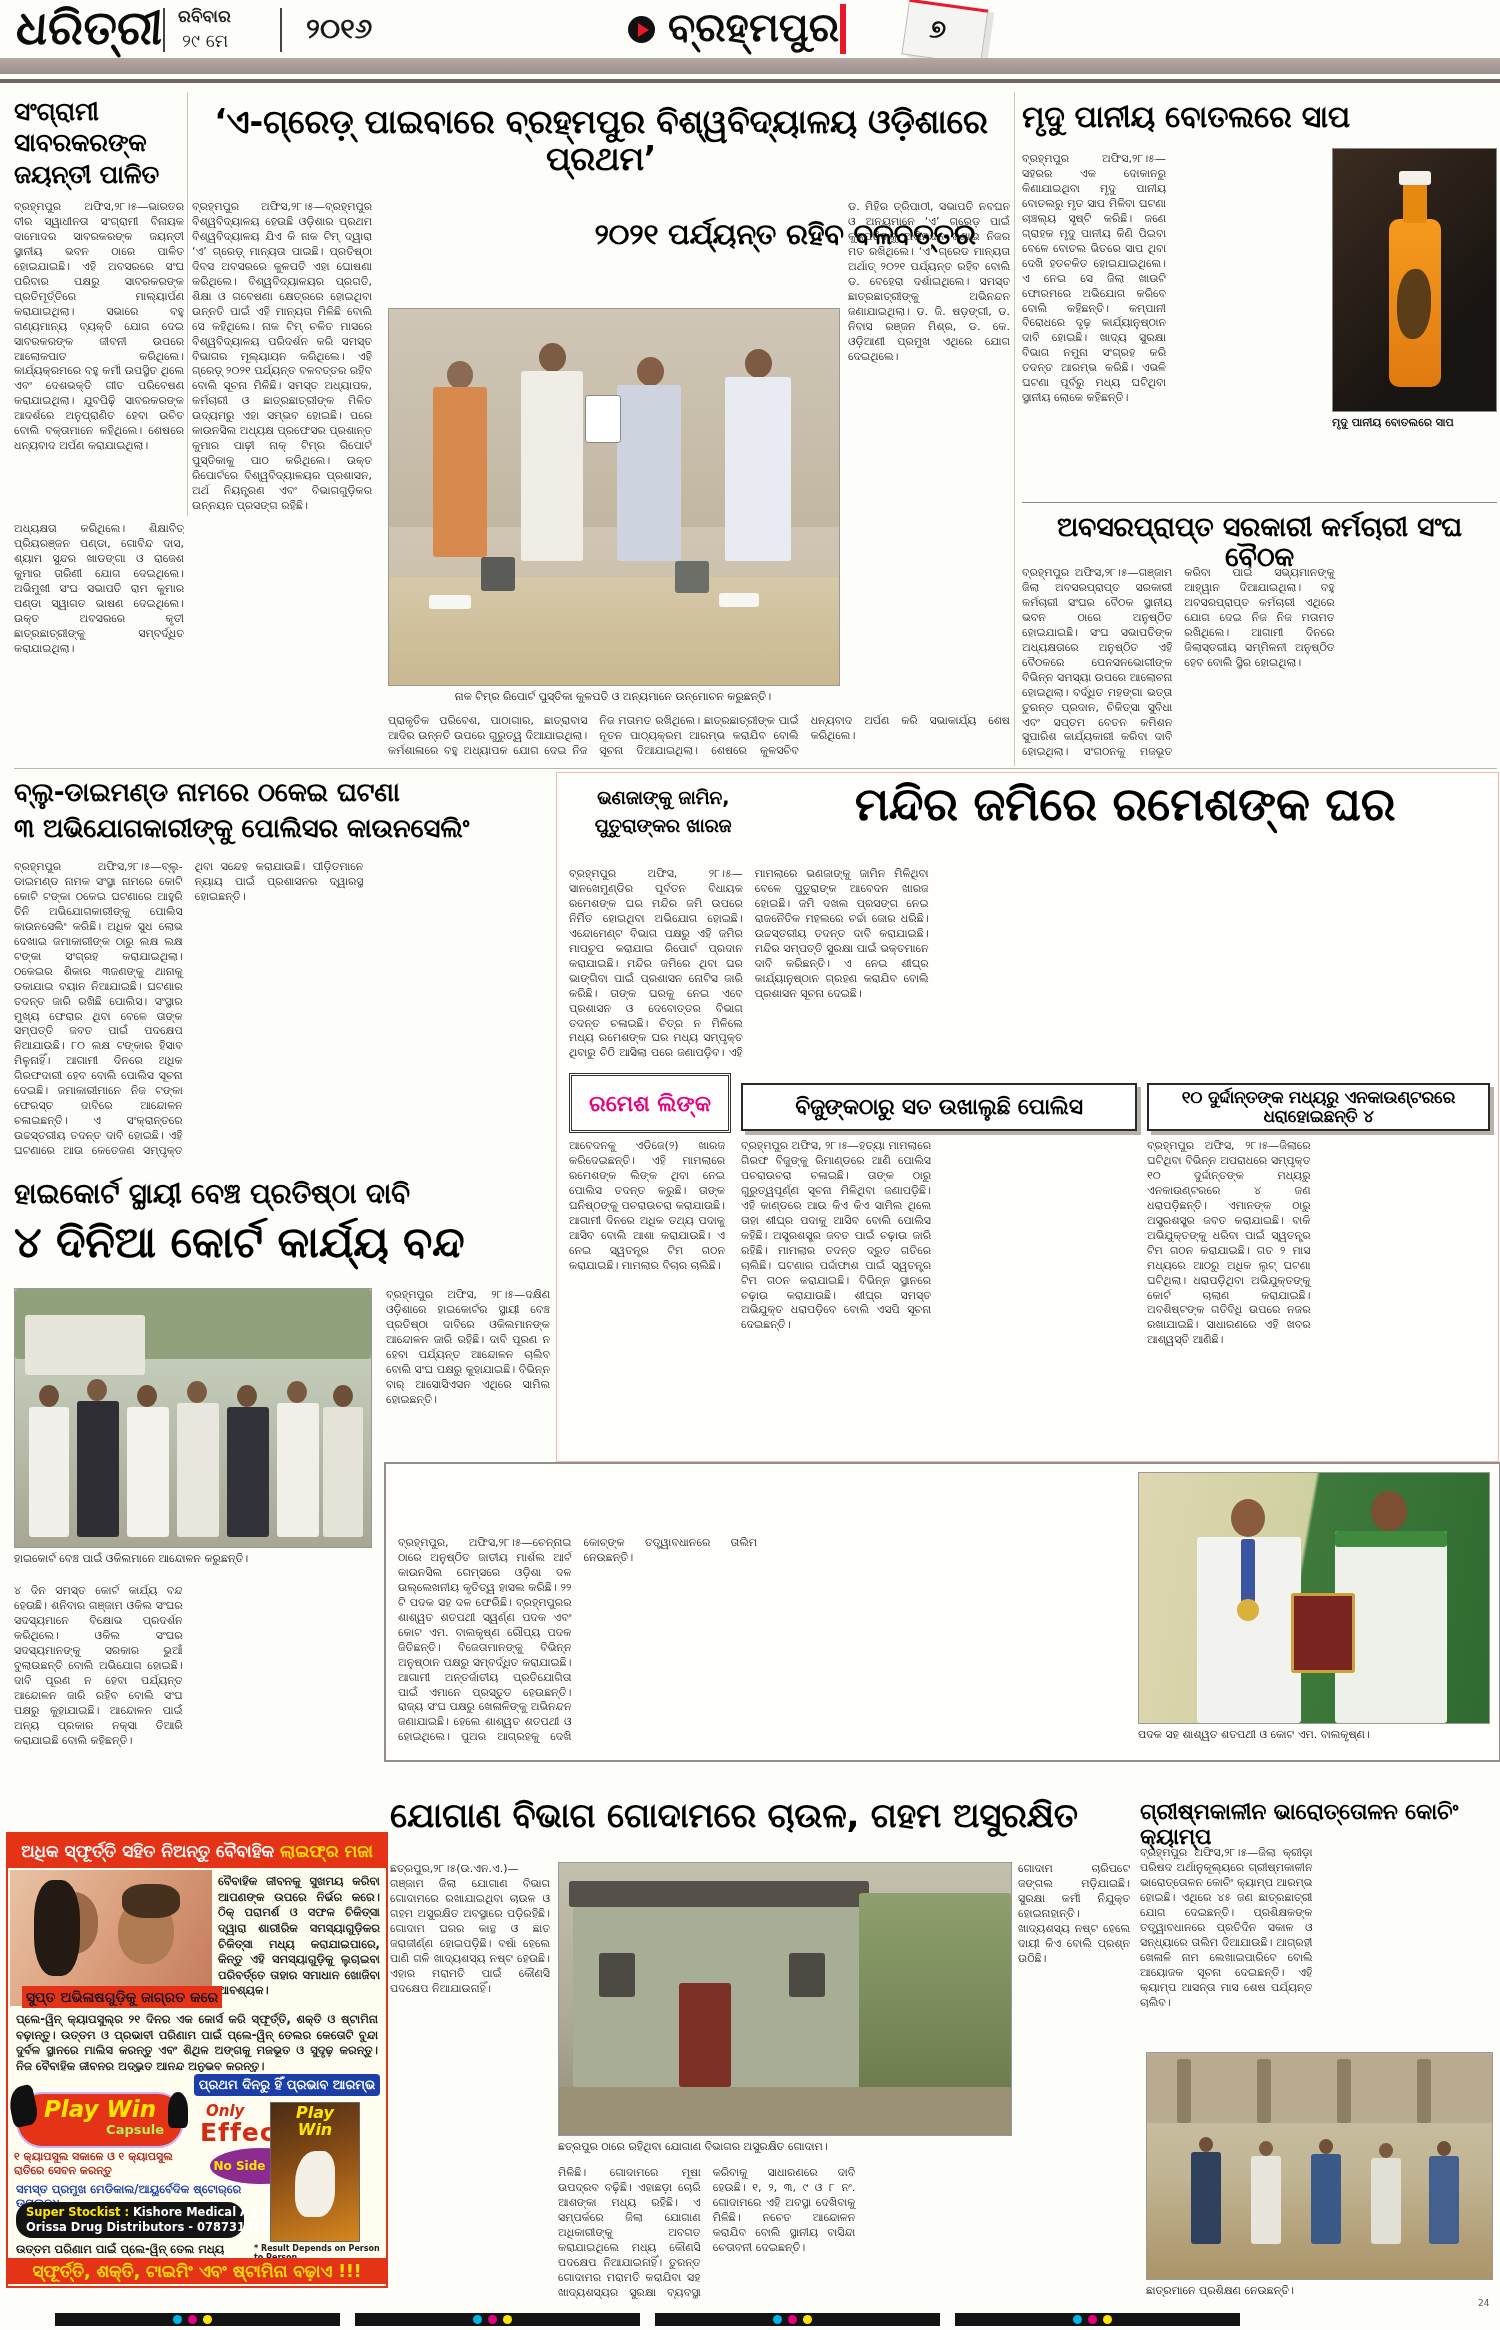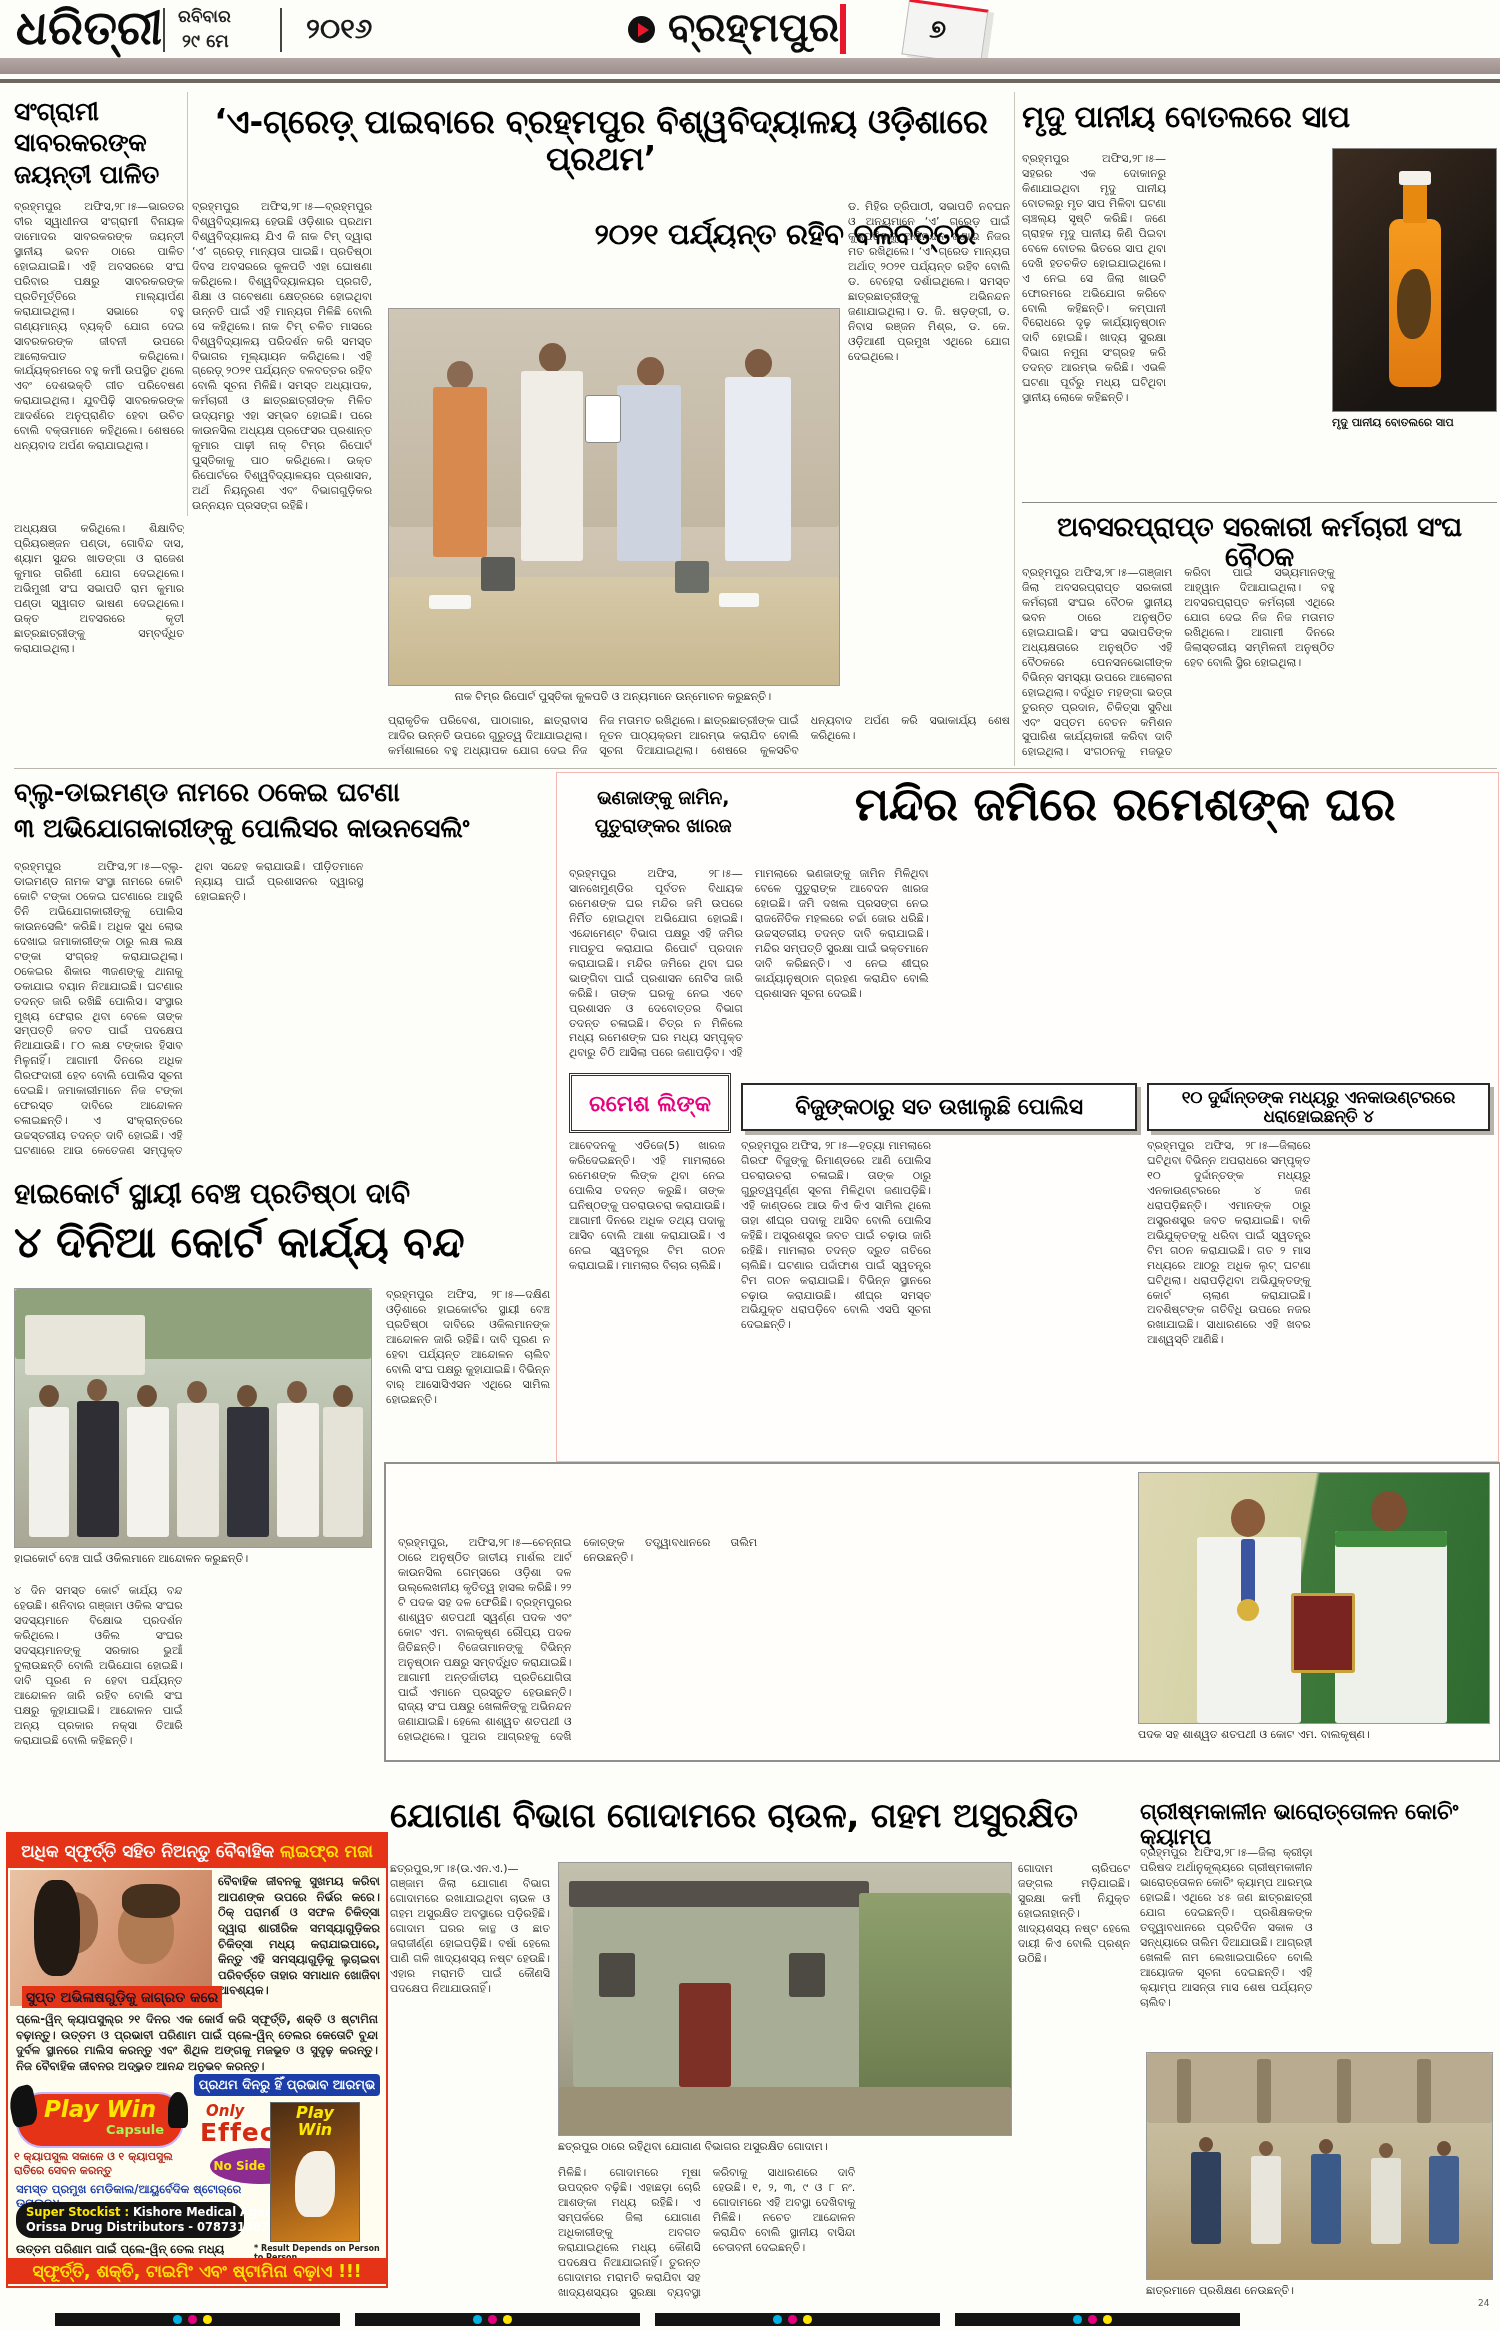--- a/index.html
+++ b/index.html
@@ -20,21 +20,21 @@
 </style>
 </head>
 <body>
 
 <div id="page">
 
   <div class="abs" style="left:0;top:0;width:1500px;height:58px;">
     <div class="abs" style="left:16px;top:0px;font-family:'DejaVu Serif',serif;font-size:47px;font-weight:bold;color:#0c0c0c;transform:skewX(-4deg);">ଧରିତ୍ରୀ</div>
     <div class="abs vline" style="left:163px;top:8px;height:44px;background:#444;width:2px;"></div>
     <div class="abs" style="left:178px;top:6px;font-size:17px;font-weight:bold;color:#222;">ରବିବାର</div>
-    <div class="abs" style="left:182px;top:30px;font-size:18px;font-weight:bold;color:#222;">୨୯ ମେ</div>
+    <div class="abs" style="left:182px;top:30px;font-size:18px;font-weight:normal;color:#222;">୨୯ ମେ</div>
     <div class="abs vline" style="left:280px;top:8px;height:44px;background:#444;width:2px;"></div>
     <div class="abs" style="left:306px;top:12px;font-size:28px;font-weight:bold;color:#1a1a1a;">୨୦୧୬</div>
     <div class="abs" style="left:628px;top:16px;width:27px;height:27px;border-radius:50%;background:#111;"></div>
     <div class="abs" style="left:638px;top:23px;width:0;height:0;border-left:11px solid #e8192c;border-top:7px solid transparent;border-bottom:7px solid transparent;"></div>
     <div class="abs" style="left:668px;top:4px;font-size:40px;font-weight:bold;color:#0d0d0d;">ବ୍ରହ୍ମପୁର</div>
     <div class="abs" style="left:840px;top:4px;width:6px;height:50px;background:#e8192c;"></div>
     <div class="abs" style="left:905px;top:4px;width:78px;height:52px;background:#f4f4f2;border:1px solid #bbb;transform:rotate(8deg);box-shadow:6px 2px 0 #e3e3e0;border-top:3px solid #e8192c;"></div>
     <div class="abs" style="left:930px;top:14px;font-size:26px;font-weight:bold;color:#111;transform:rotate(8deg);">୭</div>
   </div>
   <div class="abs" style="left:0;top:58px;width:1500px;height:16px;background:linear-gradient(#b5a8a4,#9c8e8a);"></div>
@@ -93,21 +93,21 @@
 
   <div class="abs" style="left:556px;top:772px;width:941px;height:688px;border:1px solid #f2b9b3;background:#fffefd;">
     <div class="abs hl" style="left:20px;top:14px;width:172px;font-size:19px;text-align:center;">ଭଣଜାଙ୍କୁ ଜାମିନ,</div>
     <div class="abs hl" style="left:20px;top:42px;width:172px;font-size:19px;text-align:center;">ପୁତୁରାଙ୍କର ଖାରଜ</div>
     <div class="abs hl" style="left:204px;top:6px;width:728px;font-size:46px;text-align:center;">ମନ୍ଦିର ଜମିରେ ରମେଶଙ୍କ ଘର</div>
     <div class="abs jt" style="left:12px;top:94px;width:917px;height:196px;column-count:5;">ବ୍ରହ୍ମପୁର ଅଫିସ, ୨୮।୫—ସାନଖେମୁଣ୍ଡିର ପୂର୍ବତନ ବିଧାୟକ ରମେଶଙ୍କ ଘର ମନ୍ଦିର ଜମି ଉପରେ ନିର୍ମିତ ହୋଇଥିବା ଅଭିଯୋଗ ହୋଇଛି। ଏନ୍ଦୋମେଣ୍ଟ ବିଭାଗ ପକ୍ଷରୁ ଏହି ଜମିର ମାପଚୁପ କରାଯାଇ ରିପୋର୍ଟ ପ୍ରଦାନ କରାଯାଇଛି। ମନ୍ଦିର ଜମିରେ ଥିବା ଘର ଭାଙ୍ଗିବା ପାଇଁ ପ୍ରଶାସନ ନୋଟିସ ଜାରି କରିଛି। ତାଙ୍କ ଘରକୁ ନେଇ ଏବେ ପ୍ରଶାସନ ଓ ଦେବୋତ୍ତର ବିଭାଗ ତଦନ୍ତ ଚଳାଇଛି। ଚିତ୍ର ନ ମିଳିଲେ ମଧ୍ୟ ରମେଶଙ୍କ ଘର ମଧ୍ୟ ସମ୍ପୃକ୍ତ ଥିବାରୁ ଚିଠି ଆସିଲା ପରେ ଜଣାପଡ଼ିବ। ଏହି ମାମଲାରେ ଭଣଜାଙ୍କୁ ଜାମିନ ମିଳିଥିବା ବେଳେ ପୁତୁରାଙ୍କ ଆବେଦନ ଖାରଜ ହୋଇଛି। ଜମି ଦଖଲ ପ୍ରସଙ୍ଗ ନେଇ ରାଜନୈତିକ ମହଲରେ ଚର୍ଚ୍ଚା ଜୋର ଧରିଛି। ଉଚ୍ଚସ୍ତରୀୟ ତଦନ୍ତ ଦାବି କରାଯାଇଛି। ମନ୍ଦିର ସମ୍ପତ୍ତି ସୁରକ୍ଷା ପାଇଁ ଭକ୍ତମାନେ ଦାବି କରିଛନ୍ତି। ଏ ନେଇ ଶୀଘ୍ର କାର୍ଯ୍ୟାନୁଷ୍ଠାନ ଗ୍ରହଣ କରାଯିବ ବୋଲି ପ୍ରଶାସନ ସୂଚନା ଦେଇଛି।</div>
 
     <div class="abs" style="left:12px;top:300px;width:156px;height:54px;border:3px double #333;display:flex;align-items:center;justify-content:center;">
       <span style="color:#e6007e;font-size:22px;font-weight:bold;">ରମେଶ ଲିଙ୍କ</span>
     </div>
-    <div class="abs jt" style="left:12px;top:366px;width:156px;height:296px;">ଆବେଦନକୁ ଏଡିଜେ(5) ଖାରଜ କରିଦେଇଛନ୍ତି। ଏହି ମାମଲାରେ ରମେଶଙ୍କ ଲିଙ୍କ ଥିବା ନେଇ ପୋଲିସ ତଦନ୍ତ କରୁଛି। ତାଙ୍କ ଘନିଷ୍ଠଙ୍କୁ ପଚରାଉଚରା କରାଯାଉଛି। ଆଗାମୀ ଦିନରେ ଅଧିକ ତଥ୍ୟ ପଦାକୁ ଆସିବ ବୋଲି ଆଶା କରାଯାଉଛି। ଏ ନେଇ ସ୍ୱତନ୍ତ୍ର ଟିମ ଗଠନ କରାଯାଇଛି। ମାମଲାର ବିଚାର ଚାଲିଛି।</div>
+    <div class="abs jt" style="left:12px;top:366px;width:156px;height:296px;">ଆବେଦନକୁ ଏଡିଜେ(୨) ଖାରଜ କରିଦେଇଛନ୍ତି। ଏହି ମାମଲାରେ ରମେଶଙ୍କ ଲିଙ୍କ ଥିବା ନେଇ ପୋଲିସ ତଦନ୍ତ କରୁଛି। ତାଙ୍କ ଘନିଷ୍ଠଙ୍କୁ ପଚରାଉଚରା କରାଯାଉଛି। ଆଗାମୀ ଦିନରେ ଅଧିକ ତଥ୍ୟ ପଦାକୁ ଆସିବ ବୋଲି ଆଶା କରାଯାଉଛି। ଏ ନେଇ ସ୍ୱତନ୍ତ୍ର ଟିମ ଗଠନ କରାଯାଇଛି। ମାମଲାର ବିଚାର ଚାଲିଛି।</div>
 
     <div class="abs boxhead" style="left:184px;top:310px;width:392px;height:44px;">
       <span class="hl" style="font-size:22px;">ବିଜୁଙ୍କଠାରୁ ସତ ଉଖାଲୁଛି ପୋଲିସ</span>
     </div>
     <div class="abs jt" style="left:184px;top:366px;width:392px;height:296px;column-count:2;">ବ୍ରହ୍ମପୁର ଅଫିସ, ୨୮।୫—ହତ୍ୟା ମାମଲାରେ ଗିରଫ ବିଜୁଙ୍କୁ ରିମାଣ୍ଡରେ ଆଣି ପୋଲିସ ପଚରାଉଚରା ଚଳାଇଛି। ତାଙ୍କ ଠାରୁ ଗୁରୁତ୍ୱପୂର୍ଣ୍ଣ ସୂଚନା ମିଳିଥିବା ଜଣାପଡ଼ିଛି। ଏହି କାଣ୍ଡରେ ଆଉ କିଏ କିଏ ସାମିଲ ଥିଲେ ତାହା ଶୀଘ୍ର ପଦାକୁ ଆସିବ ବୋଲି ପୋଲିସ କହିଛି। ଅସ୍ତ୍ରଶସ୍ତ୍ର ଜବତ ପାଇଁ ଚଢ଼ାଉ ଜାରି ରହିଛି। ମାମଲାର ତଦନ୍ତ ଦ୍ରୁତ ଗତିରେ ଚାଲିଛି। ଘଟଣାର ପର୍ଦ୍ଦାଫାଶ ପାଇଁ ସ୍ୱତନ୍ତ୍ର ଟିମ ଗଠନ କରାଯାଇଛି। ବିଭିନ୍ନ ସ୍ଥାନରେ ଚଢ଼ାଉ କରାଯାଉଛି। ଶୀଘ୍ର ସମସ୍ତ ଅଭିଯୁକ୍ତ ଧରାପଡ଼ିବେ ବୋଲି ଏସପି ସୂଚନା ଦେଇଛନ୍ତି।</div>
 
     <div class="abs boxhead" style="left:590px;top:310px;width:339px;height:44px;">
       <span class="hl" style="font-size:17px;">୧୦ ଦୁର୍ଦ୍ଦାନ୍ତଙ୍କ ମଧ୍ୟରୁ ଏନକାଉଣ୍ଟରରେ ଧରାହୋଇଛନ୍ତି ୪</span>
     </div>
     <div class="abs jt" style="left:590px;top:366px;width:339px;height:296px;column-count:2;">ବ୍ରହ୍ମପୁର ଅଫିସ, ୨୮।୫—ଜିଲାରେ ଘଟିଥିବା ବିଭିନ୍ନ ଅପରାଧରେ ସମ୍ପୃକ୍ତ ୧୦ ଦୁର୍ଦ୍ଦାନ୍ତଙ୍କ ମଧ୍ୟରୁ ଏନକାଉଣ୍ଟରରେ ୪ ଜଣ ଧରାପଡ଼ିଛନ୍ତି। ଏମାନଙ୍କ ଠାରୁ ଅସ୍ତ୍ରଶସ୍ତ୍ର ଜବତ କରାଯାଇଛି। ବାକି ଅଭିଯୁକ୍ତଙ୍କୁ ଧରିବା ପାଇଁ ସ୍ୱତନ୍ତ୍ର ଟିମ ଗଠନ କରାଯାଇଛି। ଗତ ୨ ମାସ ମଧ୍ୟରେ ଆଠରୁ ଅଧିକ ଲୁଟ୍ ଘଟଣା ଘଟିଥିଲା। ଧରାପଡ଼ିଥିବା ଅଭିଯୁକ୍ତଙ୍କୁ କୋର୍ଟ ଚାଲାଣ କରାଯାଇଛି। ଅବଶିଷ୍ଟଙ୍କ ଗତିବିଧି ଉପରେ ନଜର ରଖାଯାଇଛି। ସାଧାରଣରେ ଏହି ଖବର ଆଶ୍ୱସ୍ତି ଆଣିଛି।</div>

